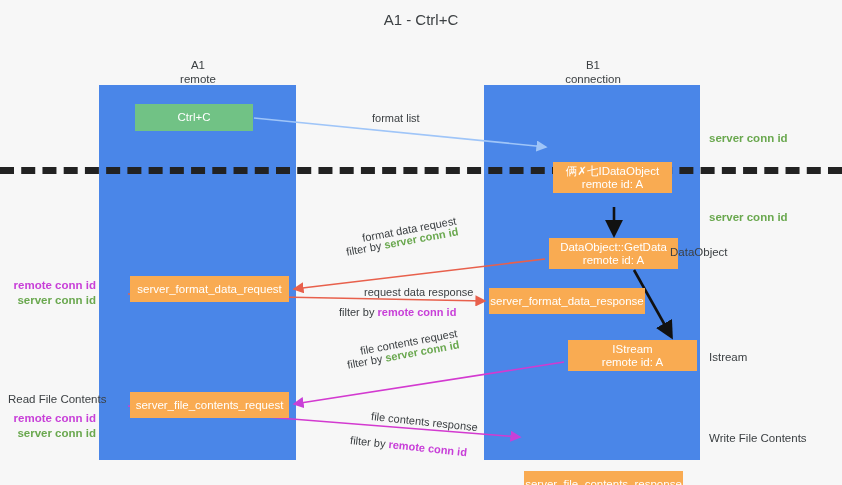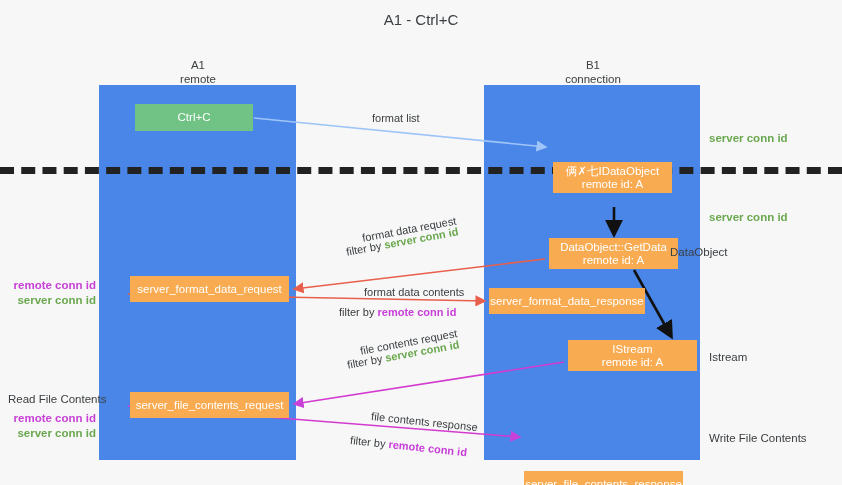--- a/index.html
+++ b/index.html
@@ -195,21 +195,21 @@
     <div class="cid-server">server conn id</div>
   </div>
 
   <div class="cap c-formatlist">format list</div>
 
   <div class="cap rot-up c-fdreq">format data request</div>
   <div class="cap rot-up c-fdreq2">
     <span>filter by </span><b class="cid-server">server conn id</b>
   </div>
 
-  <div class="cap c-fdresp">format data contents</div>
+  <div class="cap c-fdresp">request data response</div>
   <div class="cap c-fdresp2">
     <span>filter by </span><b class="cid-remote">remote conn id</b>
   </div>
 
   <div class="cap rot-up c-fcreq">file contents request</div>
   <div class="cap rot-up c-fcreq2">
     <span>filter by </span><b class="cid-server">server conn id</b>
   </div>
 
   <div class="cap rot-dn c-fcresp">file contents response</div>

